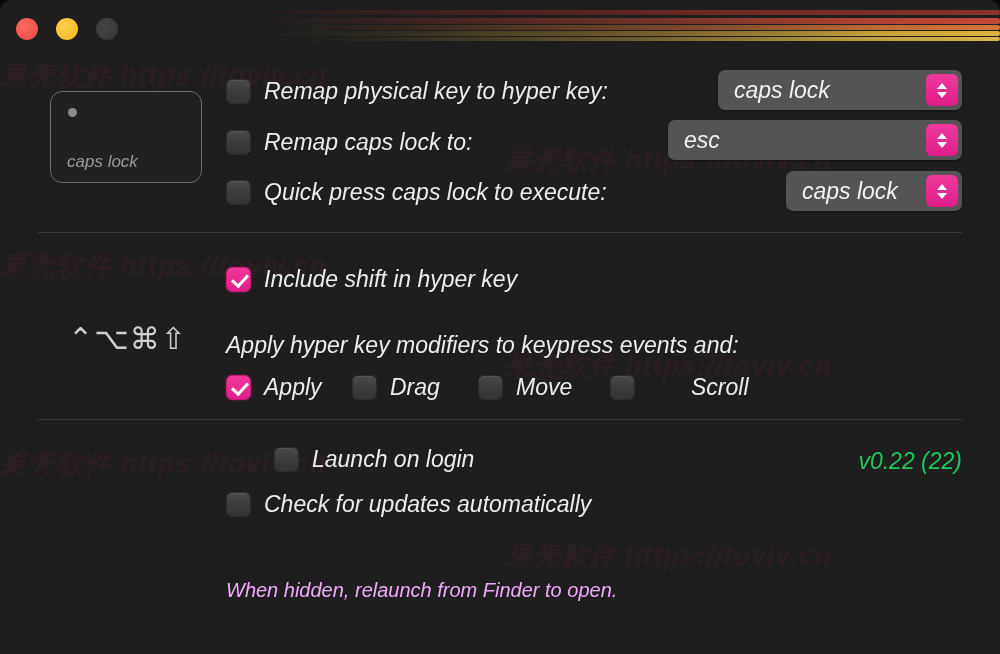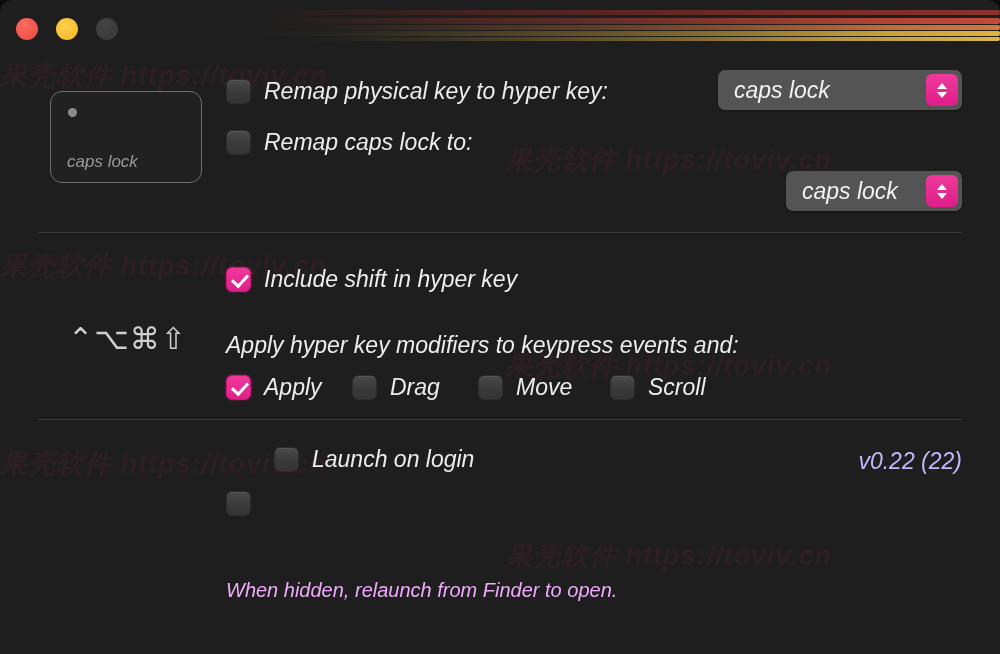--- a/index.html
+++ b/index.html
@@ -123,21 +123,21 @@
 
   
   #mods {
     position: absolute; left: 68px; top: 253px;
     color: #cfcfcf; font-size: 30px; letter-spacing: 1px;
     font-family: "DejaVu Sans", sans-serif;
   }
 
   #version {
     position: absolute; right: 38px; top: 398px;
-    color: #c4b5fd; font-size: 23px;
+    color: #22c55e; font-size: 23px;
   }
   #hint {
     position: absolute; left: 226px; top: 530px;
     color: #f0abfc; font-size: 20px;
   }
 </style>
 </head>
 <body>
 
 <div id="window">
@@ -181,21 +181,32 @@
         <div class="dd-arrows">
           <span class="chev up"></span>
           <span class="chev down"></span>
         </div>
       </div>
 
       <div class="row" style="position:absolute;left:226px;top:71px;">
         <div class="cb off"></div>
         <div class="cb-label">Remap caps lock to:</div>
       </div>
-
+      <div class="dropdown" style="left:668px;top:62px;width:294px;">
+        <div class="dd-value">esc</div>
+        <div class="dd-arrows">
+          <span class="chev up"></span>
+          <span class="chev down"></span>
+        </div>
+      </div>
+
+      <div class="row" style="position:absolute;left:226px;top:121px;">
+        <div class="cb off"></div>
+        <div class="cb-label">Quick press caps lock to execute:</div>
+      </div>
       <div class="dropdown" style="left:786px;top:113px;width:176px;">
         <div class="dd-value">caps lock</div>
         <div class="dd-arrows">
           <span class="chev up"></span>
           <span class="chev down"></span>
         </div>
       </div>
     </div>
 
     <div class="divider"></div>
@@ -216,39 +227,40 @@
         <div class="cb-label">Apply</div>
       </div>
       <div class="row" style="position:absolute;left:352px;top:141px;">
         <div class="cb off"></div>
         <div class="cb-label">Drag</div>
       </div>
       <div class="row" style="position:absolute;left:478px;top:141px;">
         <div class="cb off"></div>
         <div class="cb-label">Move</div>
       </div>
-      <div class="row" style="position:absolute;left:610px;top:141px;">
+      <div class="row" style="position:absolute;left:610px;top:141px;gap:43px;">
         <div class="cb off"></div>
         <div class="cb-label">Scroll</div>
       </div>
     </div>
 
     <div class="divider"></div>
 
     <div class="section" style="height:236px;">
 
       <div class="row" style="position:absolute;left:226px;top:26px;padding-left:48px;">
         <div class="cb off"></div>
         <div class="cb-label">Launch on login</div>
       </div>
 
       <div id="version" style="top:28px;">v0.22 (22)</div>
 
       <div class="row" style="position:absolute;left:226px;top:71px;">
         <div class="cb off"></div>
+        <div class="cb-label">Check for updates automatically</div>
       </div>
 
 
       <div id="hint" style="top:159px;">When hidden, relaunch from Finder to open.</div>
     </div>
 
   </div>
 </div>
 
 </body></html>

